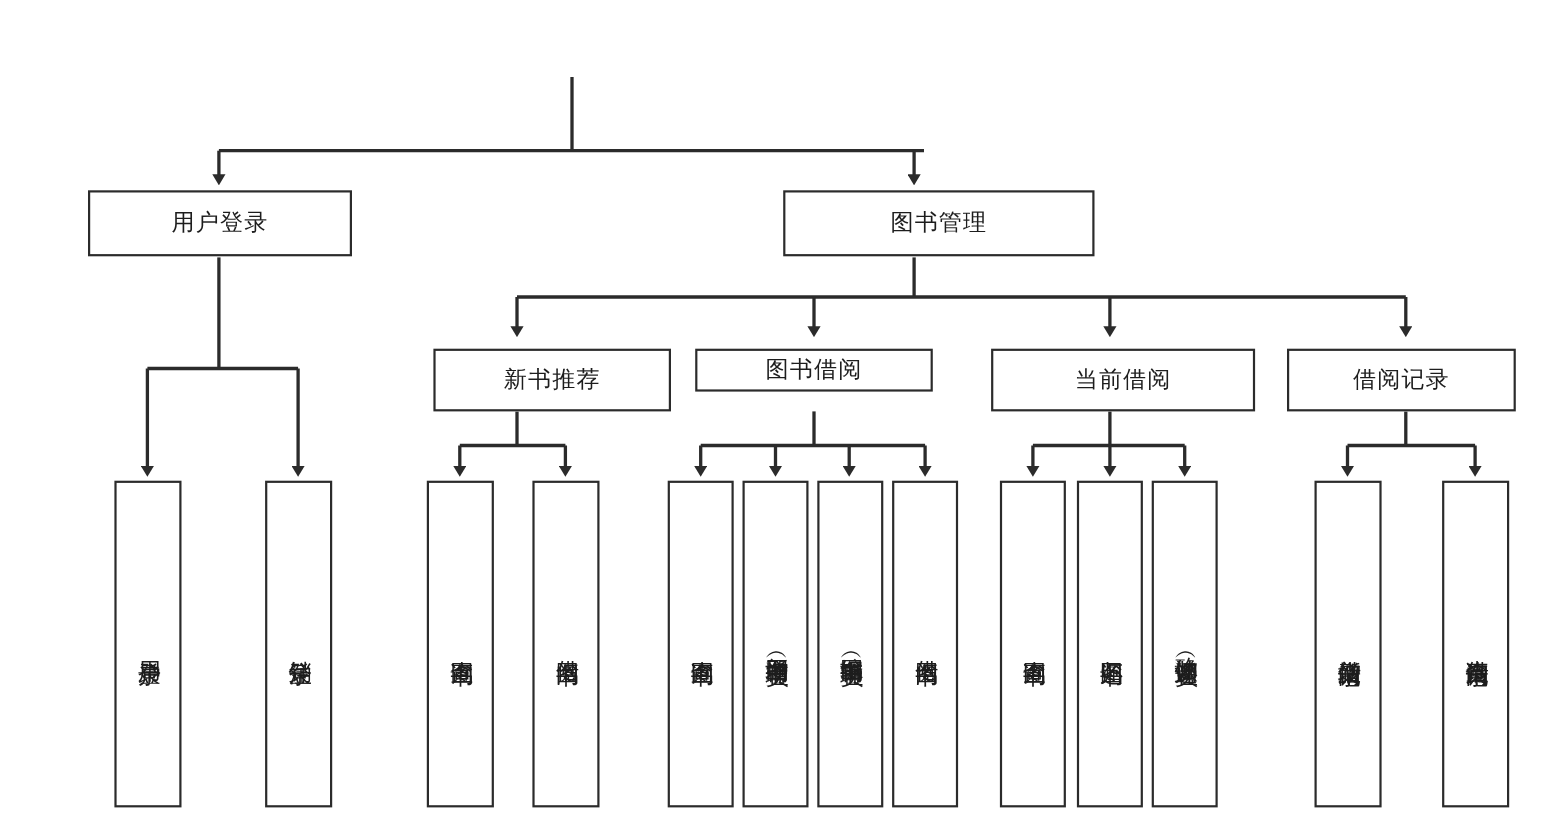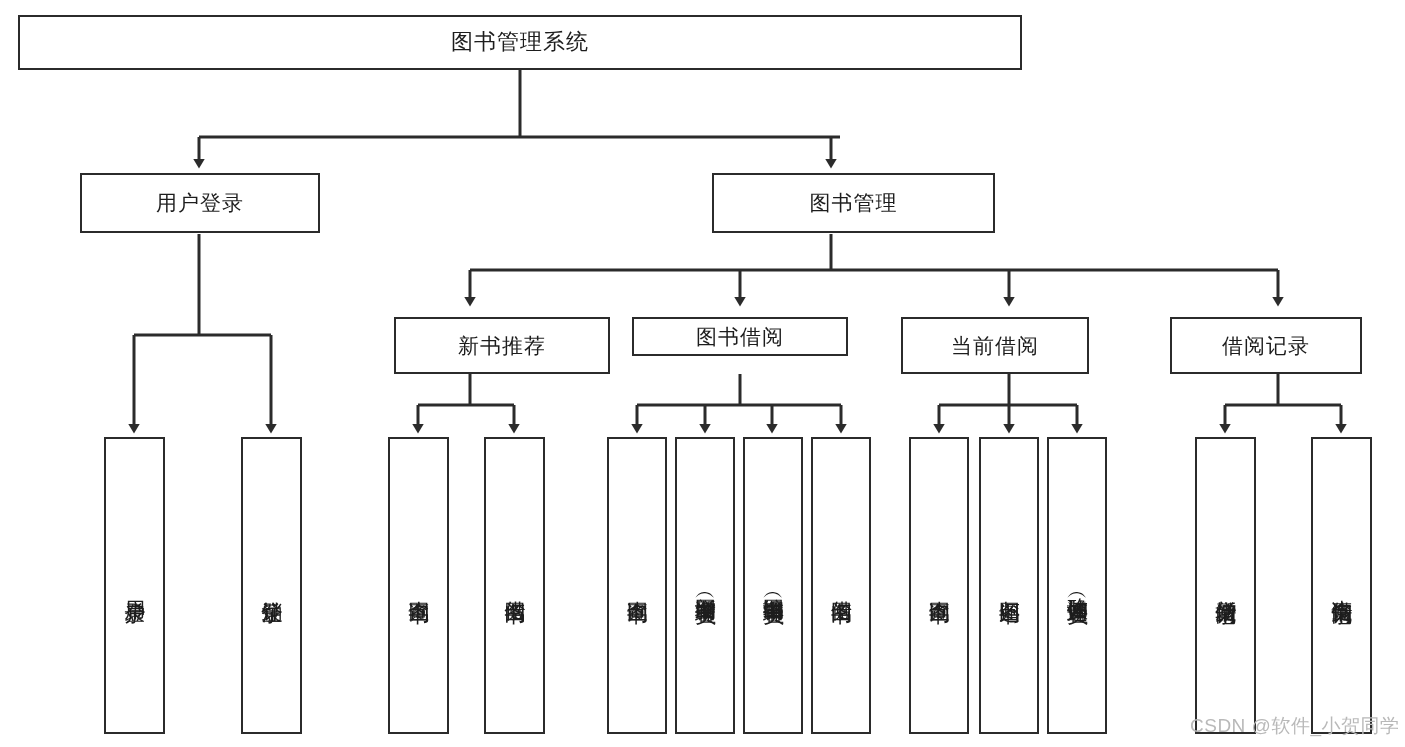--- a/index.html
+++ b/index.html
@@ -114,41 +114,38 @@
       <path d="M1077,405 L1077,425" marker-end="url(#arrow)"></path>
 
       <path d="M1278,374 L1278,405"></path>
       <path d="M1225,405 L1341,405"></path>
       <path d="M1225,405 L1225,425" marker-end="url(#arrow)"></path>
       <path d="M1341,405 L1341,425" marker-end="url(#arrow)"></path>
 
     </g>
   </svg>
 
-  <div class="node horiz root" style="left:18px; top:15px; width:1004px; height:55px;">
-    <span>图书管理系统</span>
-  </div>
 
   <div class="node horiz" style="left:80px; top:173px; width:240px; height:60px;">
     <span>用户登录</span>
   </div>
   <div class="node horiz" style="left:712px; top:173px; width:283px; height:60px;">
     <span>图书管理</span>
   </div>
 
   <div class="node horiz" style="left:362px; top:317px; width:216px; height:57px;margin-left:32px;">
     <span>新书推荐</span>
   </div>
   <div class="node horiz" style="left:632px; top:317px; width:216px; height:39px;">
     <span>图书借阅</span>
   </div>
-  <div class="node horiz" style="left:901px; top:317px; width:188px; height:57px;">
+  <div class="node horiz" style="left:901px; top:317px; width:240px; height:57px;">
     <span>当前借阅</span>
   </div>
-  <div class="node horiz" style="left:1170px; top:317px; width:192px; height:57px;text-align:center;">
+  <div class="node horiz" style="left:1170px; top:317px; width:208px; height:57px;text-align:center;">
     <span>借阅记录</span>
   </div>
 
   <div class="node vert" style="left:104px; top:437px; width:61px; height:297px;">
     <span class="vtext">用户登录</span>
   </div>
   <div class="node vert" style="left:241px; top:437px; width:61px; height:297px;">
     <span class="vtext">注销登录</span>
   </div>
 
@@ -182,15 +179,14 @@
     <span class="vtext">确认归还（管理员）</span>
   </div>
 
   <div class="node vert" style="left:1195px; top:437px; width:61px; height:297px;">
     <span class="vtext">新增借阅记录</span>
   </div>
   <div class="node vert" style="left:1311px; top:437px; width:61px; height:297px;">
     <span class="vtext">查询借阅记录</span>
   </div>
 
-  <div class="watermark" style="left:1190px; top:713px;">CSDN @软件_小贺同学</div>
 
 </div>
 
 </body></html>

